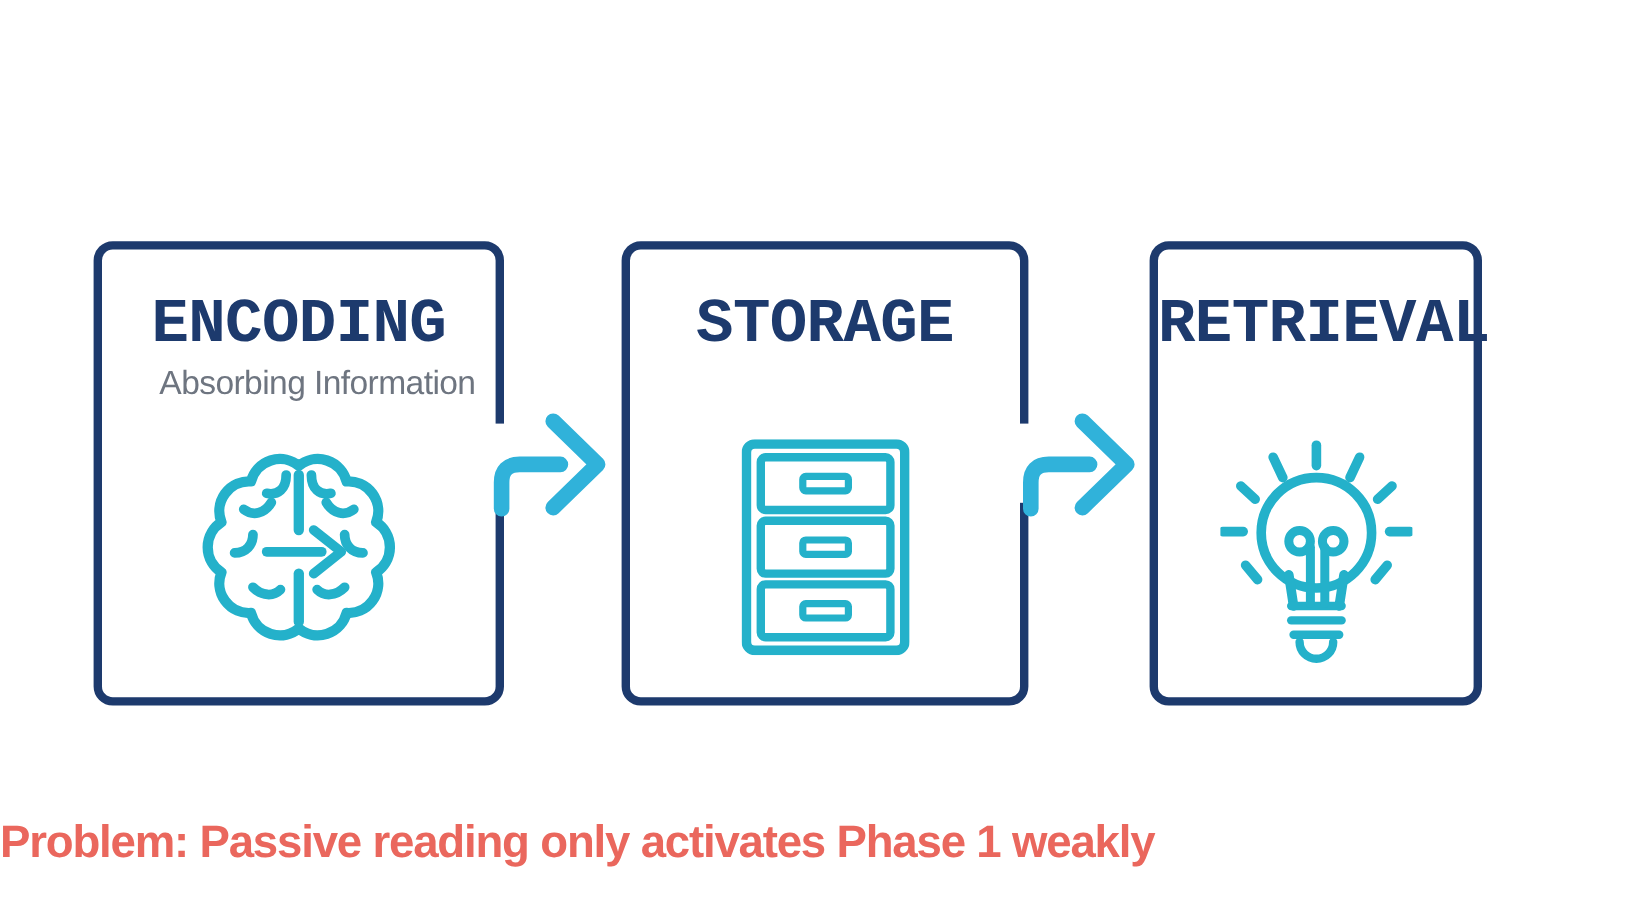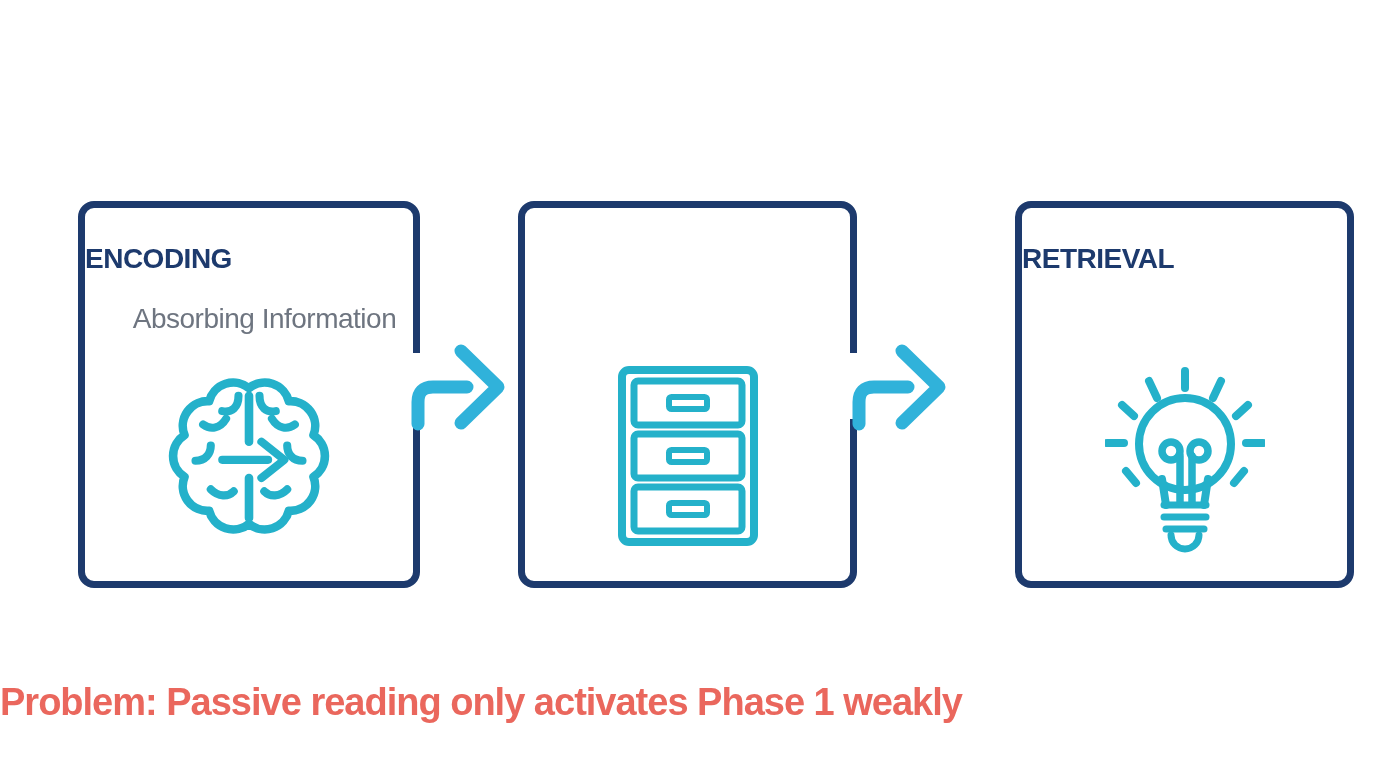--- a/index.html
+++ b/index.html
@@ -16,25 +16,25 @@
   .canvas{position:relative;width:1376px;height:768px;background:var(--bg);}
 
   .title{position:absolute;top:86px;left:0;width:1376px;text-align:center;
     font-size:62px;font-weight:bold;letter-spacing:-3px;line-height:1;
     color:var(--navy);}
 
   .card{position:absolute;top:201px;height:387px;background:#fff;
     border:7px solid var(--navy);border-radius:16px;}
   .card-1{left:78px;width:342px;}
   .card-2{left:518px;width:339px;}
-  .card-3{left:1015px;width:339px;}
+  .card-3{left:958px;width:277px;}
 
-  .card-title{position:absolute;top:37px;left:0;right:0;
-    font-size:28px;font-weight:bold;letter-spacing:-0.5px;line-height:1;
-    color:var(--navy);}
+  .card-title{position:absolute;top:37px;left:0;right:0;text-align:center;
+    font-size:52px;font-weight:bold;letter-spacing:-0.5px;line-height:1;
+    color:var(--navy);font-family:Liberation Mono, monospace;}
   .card-sub{position:absolute;top:97px;left:0;right:0;text-align:center;
     font-size:28px;letter-spacing:-0.5px;line-height:1;color:var(--gray);padding-left:31px;}
   .icon-wrap{position:absolute;left:0;right:0;display:flex;justify-content:center;}
   .iw-brain{top:163px;}
   .iw-cabinet{top:158px;}
   .iw-bulb{top:155px;}
 
   
   .border-gap{position:absolute;top:353px;width:10px;height:66px;background:#fff;z-index:2;}
   .gap-1{left:411px;}
@@ -72,20 +72,21 @@
           <path d="M34 94 C44 94 50 87 50 78"></path>
           <path d="M146 94 C136 94 130 87 130 78"></path>
           <path d="M50 124 C58 132 68 132 74 126"></path>
           <path d="M130 124 C122 132 112 132 106 126"></path>
         </g>
       </svg>
     </div>
   </div>
 
   <div class="card card-2">
+    <div class="card-title">STORAGE</div>
     <div class="icon-wrap iw-cabinet">
       <svg width="140" height="180" viewBox="0 0 140 180" fill="none" stroke="#24b1ca" stroke-linecap="round" stroke-linejoin="round">
         <rect x="4" y="4" width="132" height="172" rx="7" stroke-width="8"></rect>
         <rect x="16" y="15" width="108" height="44" rx="4" stroke-width="7"></rect>
         <rect x="16" y="68" width="108" height="44" rx="4" stroke-width="7"></rect>
         <rect x="16" y="121" width="108" height="44" rx="4" stroke-width="7"></rect>
         <rect x="51" y="31" width="38" height="12" rx="2.5" stroke-width="6"></rect>
         <rect x="51" y="84" width="38" height="12" rx="2.5" stroke-width="6"></rect>
         <rect x="51" y="137" width="38" height="12" rx="2.5" stroke-width="6"></rect>
       </svg>

